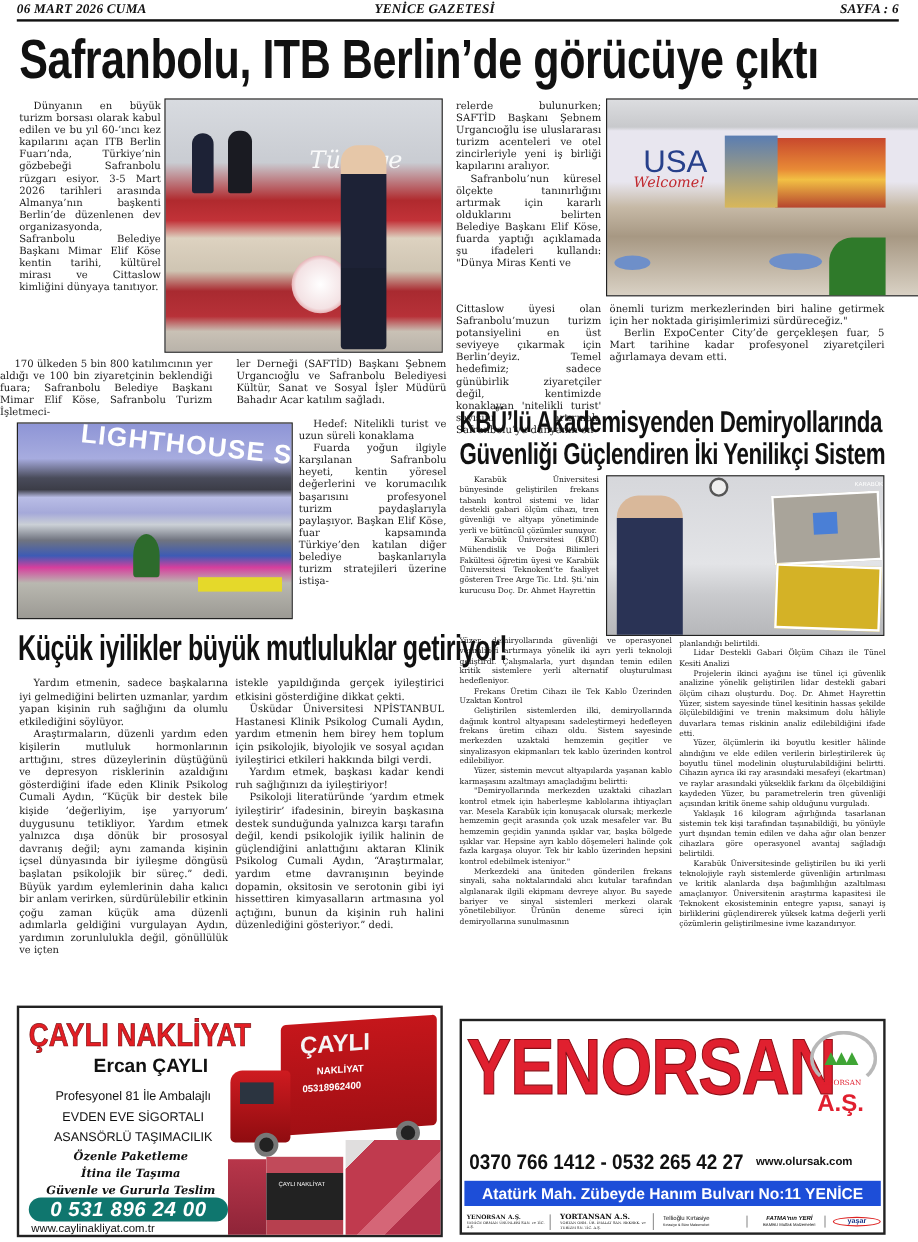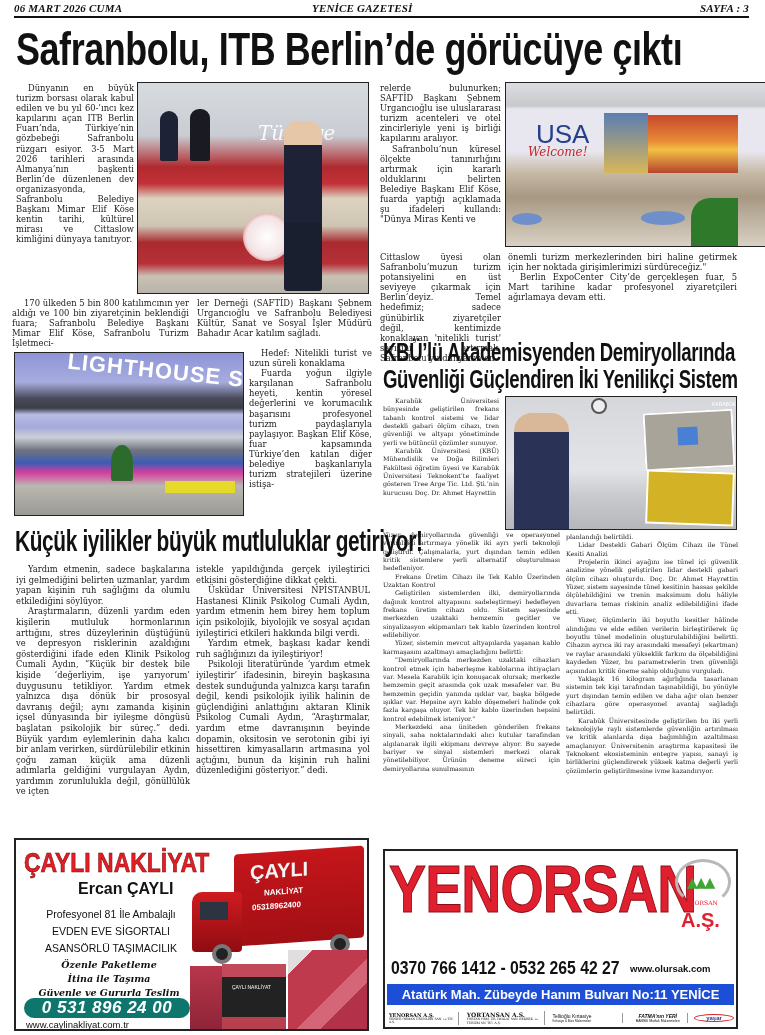--- a/index.html
+++ b/index.html
@@ -15,30 +15,30 @@
   .col.mid { font-size: 8.3px; line-height: 10.6px; }
   .photo { position: absolute; border: 1px solid #222; overflow: hidden; }
   .ad { position: absolute; border: 2px solid #222; background: #fff; overflow: hidden; }
   .sans { font-family: "Liberation Sans", sans-serif; }
 </style>
 </head>
 <body>
 
 <div class="hdr" style="left:14px;">06 MART 2026 CUMA</div>
 <div class="hdr" style="left:312px;">YENİCE GAZETESİ</div>
-<div class="hdr" style="right:16px;">SAYFA : 3</div>
+<div class="hdr" style="right:16px;">SAYFA : 6</div>
 <div class="hdr-rule"></div>
 
 <div class="headline" style="left:16px; top:22px; font-size:46px; transform:scaleX(0.78); width:940px;">Safranbolu, ITB Berlin’de görücüye çıktı</div>
 
 <div class="col" style="left:16px; top:83px; width:118px; height:205px;">
   <p>Dünyanın en büyük turizm borsası olarak kabul edilen ve bu yıl 60-’ıncı kez kapılarını açan ITB Berlin Fuarı’nda, Türkiye’nin gözbebeği Safranbolu rüzgarı esiyor. 3-5 Mart 2026 tarihleri arasında Almanya’nın başkenti Berlin’de düzenlenen dev organizasyonda, Safranbolu Belediye Başkanı Mimar Elif Köse kentin tarihi, kültürel mirası ve Cittaslow kimliğini dünyaya tanıtıyor.</p>
 </div>
 
-<div class="col" style="left:12px; top:298px; width:177px;">
+<div class="col" style="left:0; top:298px; width:177px;">
   <p>170 ülkeden 5 bin 800 katılımcının yer aldığı ve 100 bin ziyaretçinin beklendiği fuara; Safranbolu Belediye Başkanı Mimar Elif Köse, Safranbolu Turizm İşletmeci-</p>
 </div>
 
 <div class="photo" style="left:137px; top:82px; width:232px; height:212px; background:linear-gradient(180deg,#d8dbe0 0%,#c9ccd2 25%,#b02a2e 40%,#c23238 48%,#ddd2c0 55%,#cfc5b3 68%,#a92a30 76%,#b73138 86%,#c9c1b5 92%,#b9b3aa 100%);">
   <div class="abs" style="left:120px; top:38px; font-family:'DejaVu Serif',serif; font-style:italic; font-size:20px; color:#fff; opacity:.9;">Türkiye</div>
   <div class="abs" style="left:105px; top:130px; width:48px; height:48px; border-radius:50%; background:radial-gradient(circle,#fff 0%,#f3e2e4 60%,#c8343b 100%);"></div>
   <div class="abs" style="left:146px; top:38px; width:38px; height:170px; background:linear-gradient(180deg,#e6c7a8 0 14%,#1d2236 14% 60%,#1a1f30 60%); border-radius:14px 14px 3px 3px;"></div>
   <div class="abs" style="left:22px; top:28px; width:18px; height:50px; background:#1d2236; border-radius:9px 9px 2px 2px;"></div>
   <div class="abs" style="left:52px; top:26px; width:20px; height:52px; background:#1a1b22; border-radius:9px 9px 2px 2px;"></div>
 </div>

